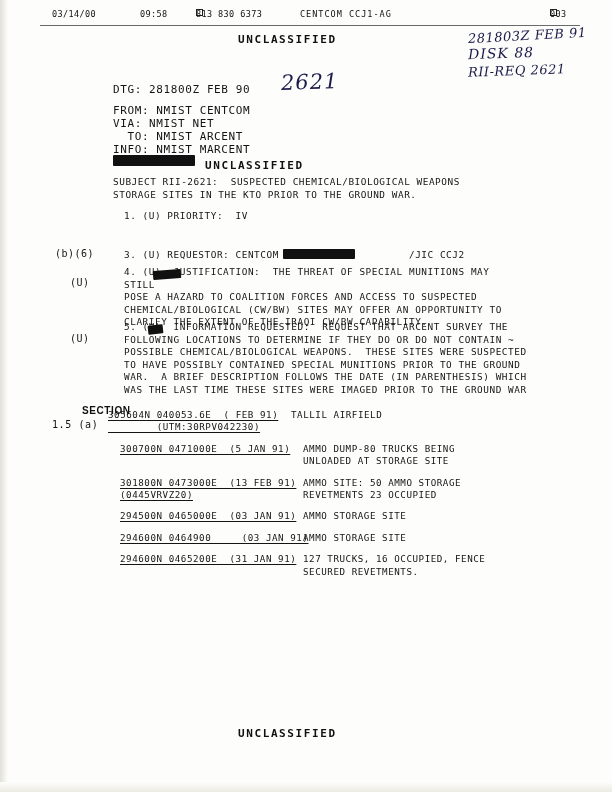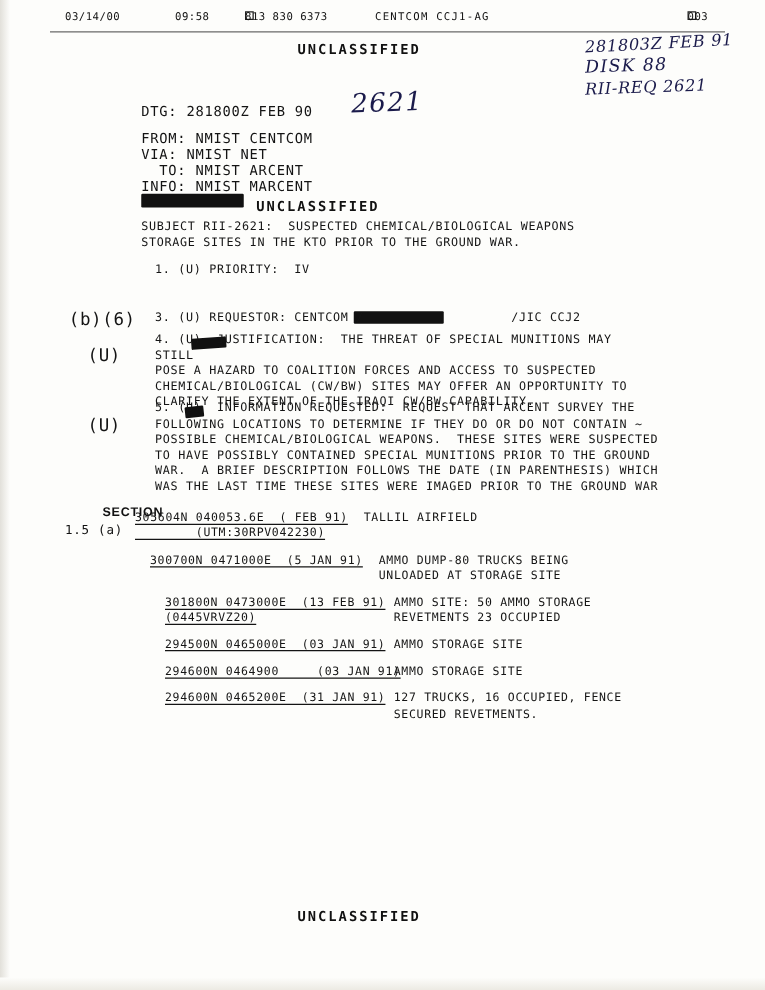--- a/index.html
+++ b/index.html
@@ -132,21 +132,21 @@
   .subject  { top: 176px; left: 113px; width: 420px; }
   .item1    { top: 210px; left: 124px; }
   .item2    { top: 232px; left: 124px; }
   .item3    { top: 249px; left: 124px; }
   .item4    { top: 266px; left: 124px; width: 400px; }
   .item5    { top: 321px; left: 124px; width: 415px; }
 
   .margin-mark {
     position: absolute;
     font-family: "DejaVu Sans Mono", monospace;
-    font-size: 14px;
+    font-size: 10px;
     letter-spacing: 0.5px;
     color: #141414;
   }
   .mk-b6  { top: 248px; left: 55px; }
   .mk-u1  { top: 277px; left: 70px; }
   .mk-u2  { top: 333px; left: 70px; }
 
   .section-label {
     position: absolute;
     font-family: "Liberation Sans", sans-serif;
@@ -179,21 +179,21 @@
     width: 183px;
     flex: 0 0 183px;
     white-space: pre;
   }
   .site-desc {
     flex: 1 1 auto;
     white-space: pre-wrap;
   }
   .site-row.indent-1 { margin-left: 0px; }
   .site-row.indent-2 { margin-left: 12px; justify-content: flex-end; }
-  .site-row.indent-3 { margin-left: 24px; }
+  .site-row.indent-3 { margin-left: 12px; }
   .underline-coord {
     text-decoration: underline;
     text-underline-offset: 2px;
   }
   
   .scan-edge-left {
     position: absolute;
     top: 0; left: 0;
     width: 8px; height: 792px;
     background: linear-gradient(to right, #e2e0da, #fdfdfb);

